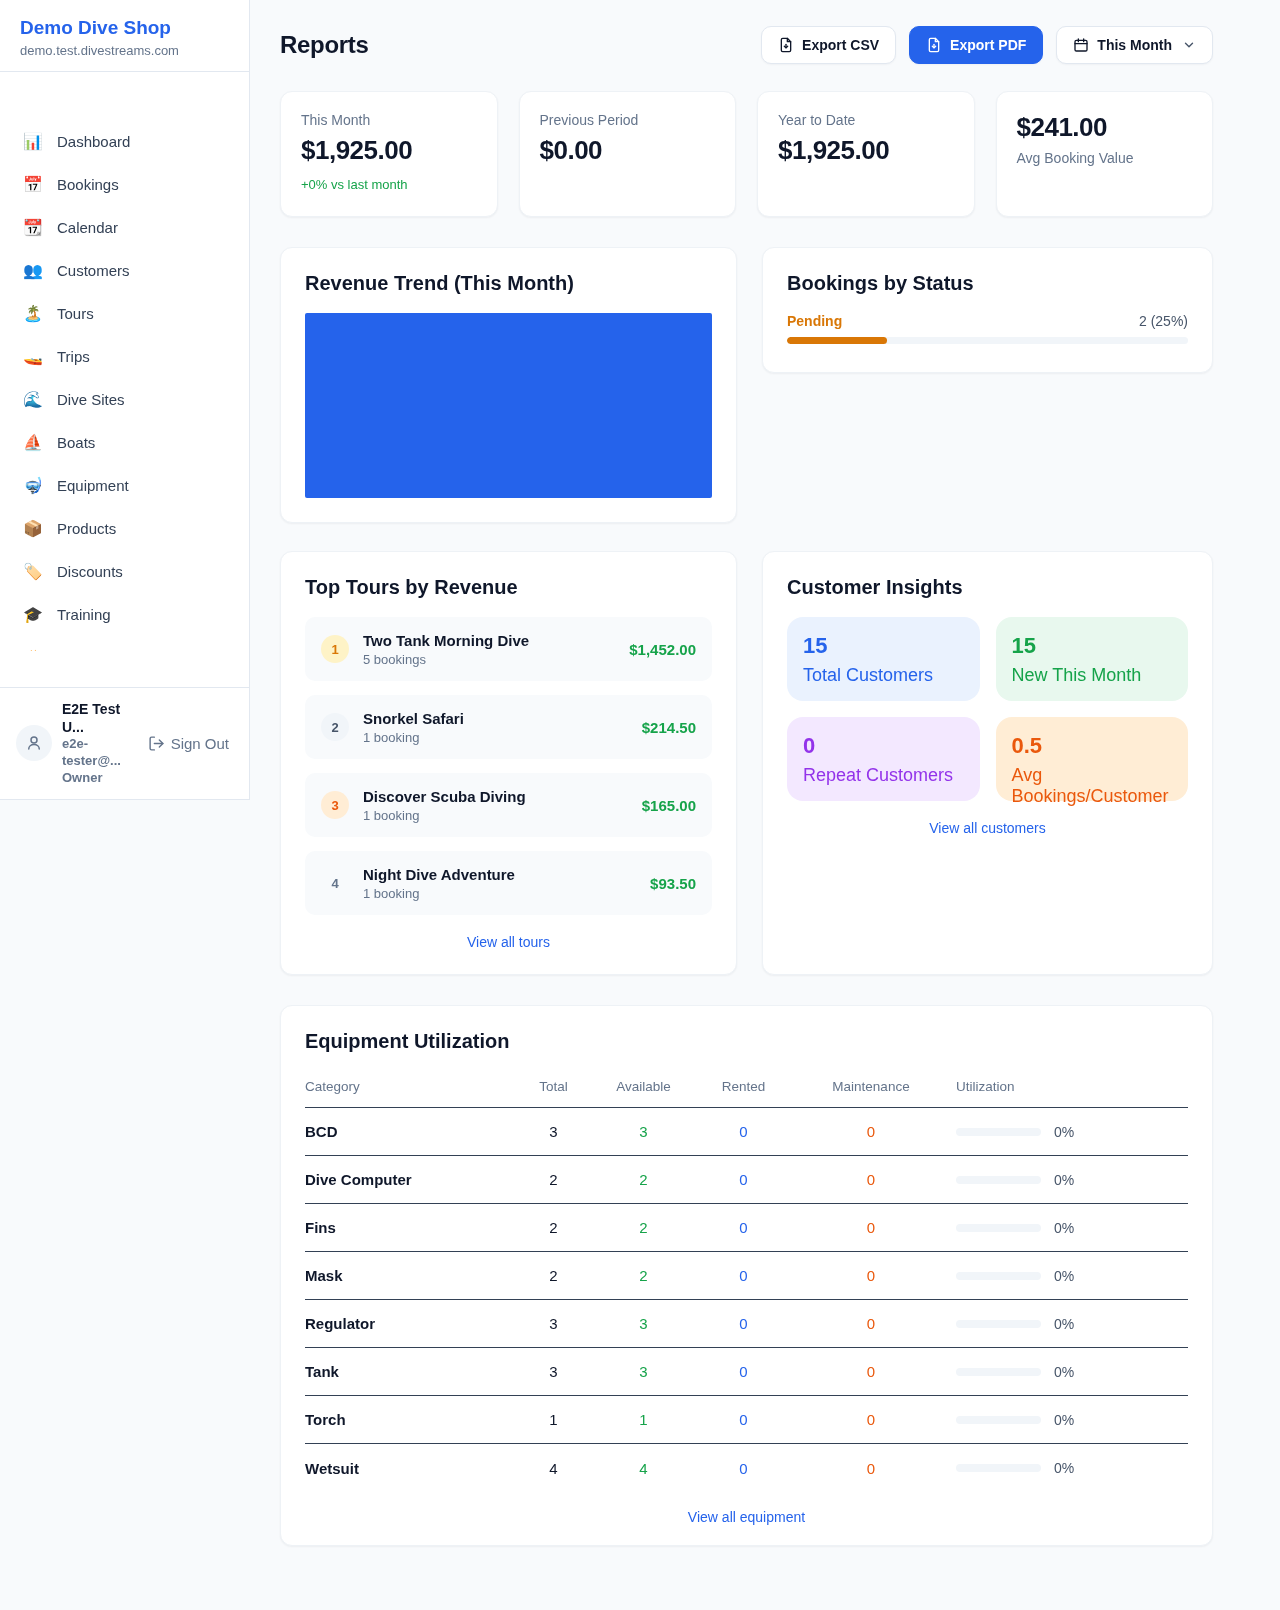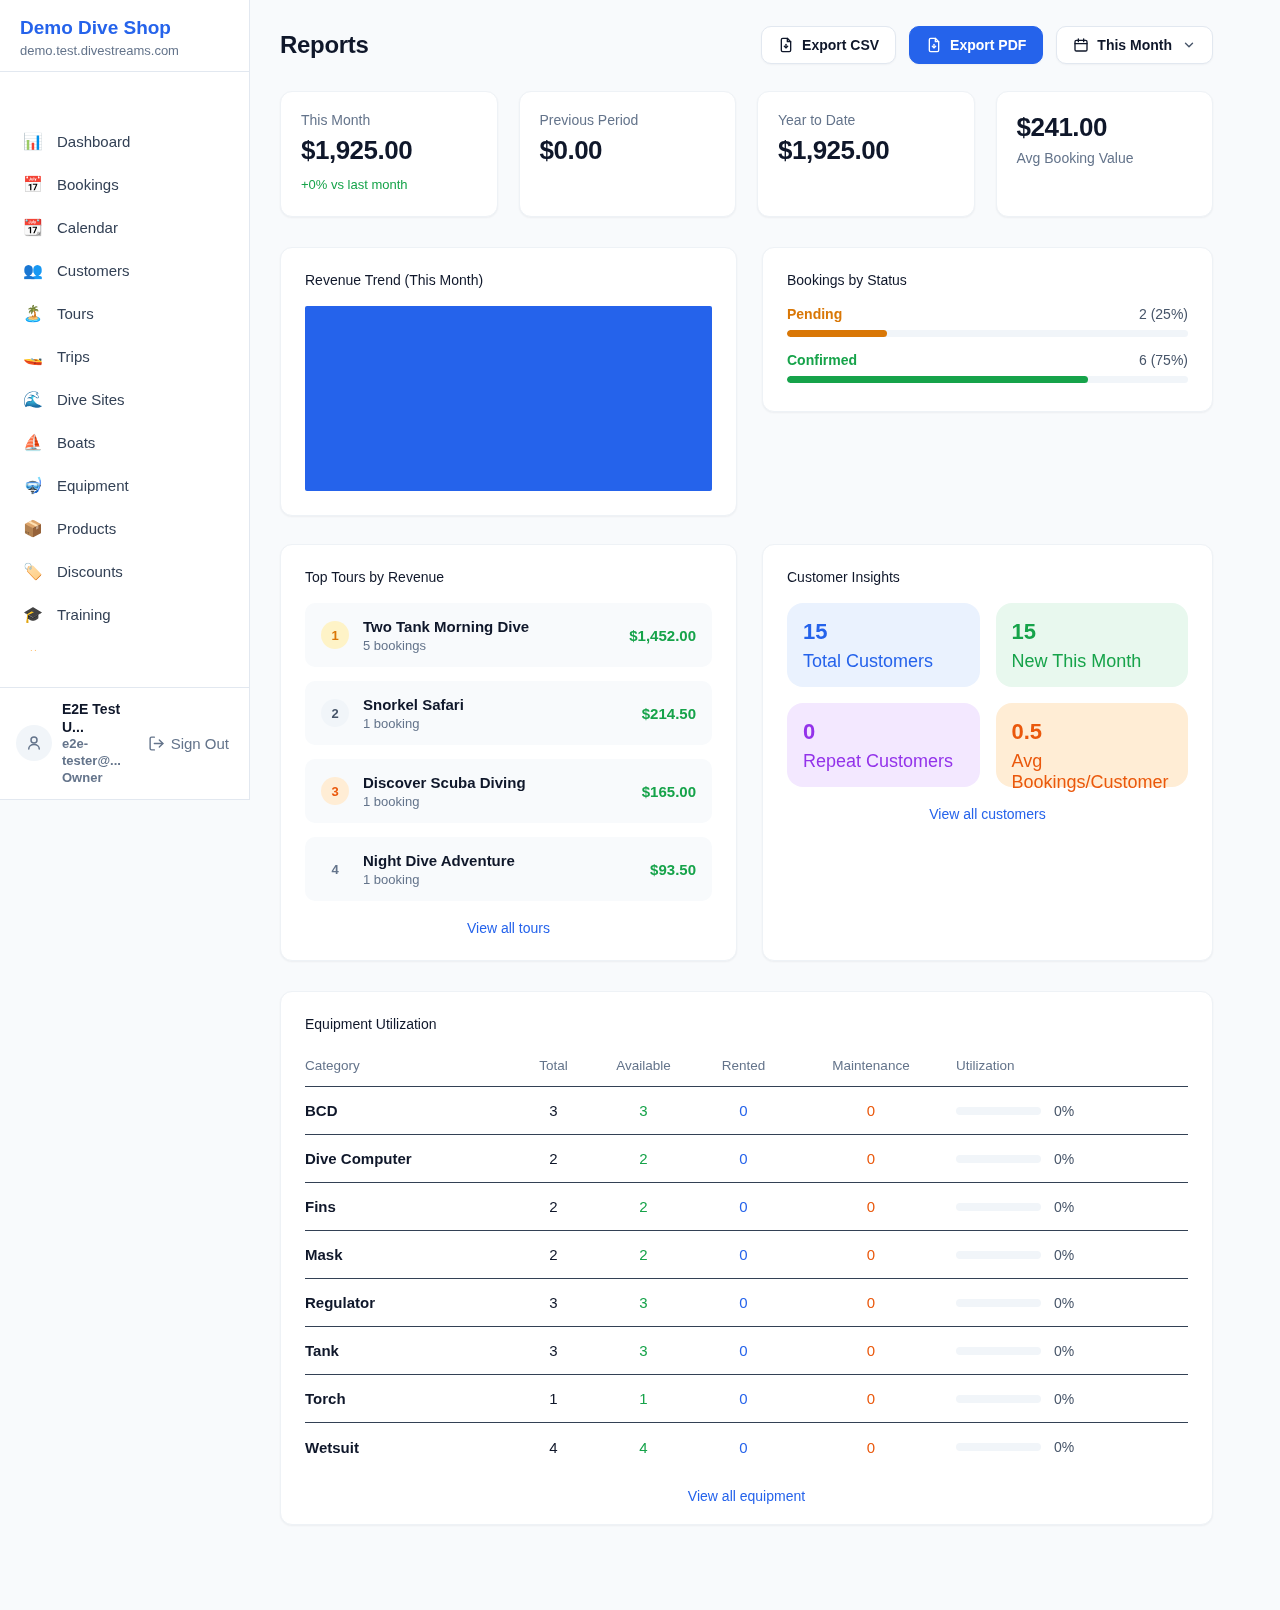--- a/index.html
+++ b/index.html
@@ -54,21 +54,21 @@
   .stats { display:grid; grid-template-columns:repeat(4,1fr); gap:21px; margin-bottom:30px; }
   .stat-card { padding:20px; height:126px; }
   .stat-label { font-size:14px; color:#64748b; margin-bottom:7px; }
   .stat-value { font-size:26px; font-weight:800; letter-spacing:-.5px; }
   .stat-delta { font-size:13px; color:#16a34a; margin-top:11px; }
   .stat-card.value-first .stat-value { margin-bottom:7px; }
   
   .row1 { display:grid; grid-template-columns:457px 451px; gap:25px; align-items:start; margin-bottom:28px; }
   .row2 { display:grid; grid-template-columns:457px 451px; gap:25px; align-items:stretch; margin-bottom:30px; }
   .panel { padding:24px; }
-  .panel-title { font-size:14px; font-weight:400; margin:0 0 18px; }
+  .panel-title { font-size:20px; font-weight:700; margin:0 0 18px; }
   .chart-block { height:185px; background:#2563eb; border-radius:2px; }
   
   .status-row { margin-bottom:15px; }
   .status-row:last-child { margin-bottom:4px; }
   .status-top { display:flex; justify-content:space-between; align-items:baseline; font-size:14px; margin-bottom:8px; }
   .status-name { font-weight:700; }
   .status-val { color:#475569; }
   .track { height:7px; background:#f1f5f9; border-radius:99px; overflow:hidden; }
   .fill { height:100%; border-radius:99px; }
   
@@ -265,29 +265,20 @@
       <h3 class="panel-title">Bookings by Status</h3>
       <div class="status-row">
         <div class="status-top">
           <span class="status-name" style="color:#d97706">Pending</span>
           <span class="status-val">2 (25%)</span>
         </div>
         <div class="track">
           <div class="fill" style="width:25%; background:#d97706"></div>
         </div>
       </div>
-      <div class="status-row">
-        <div class="status-top">
-          <span class="status-name" style="color:#16a34a">Confirmed</span>
-          <span class="status-val">6 (75%)</span>
-        </div>
-        <div class="track">
-          <div class="fill" style="width:75%; background:#16a34a"></div>
-        </div>
-      </div>
     </div>
   </div>
 
   <div class="row2">
     <div class="card panel">
       <h3 class="panel-title">Top Tours by Revenue</h3>
       <div class="tour-row">
         <span class="rank rank-1">1</span>
         <span>
           <div class="tour-name">Two Tank Morning Dive</div>

